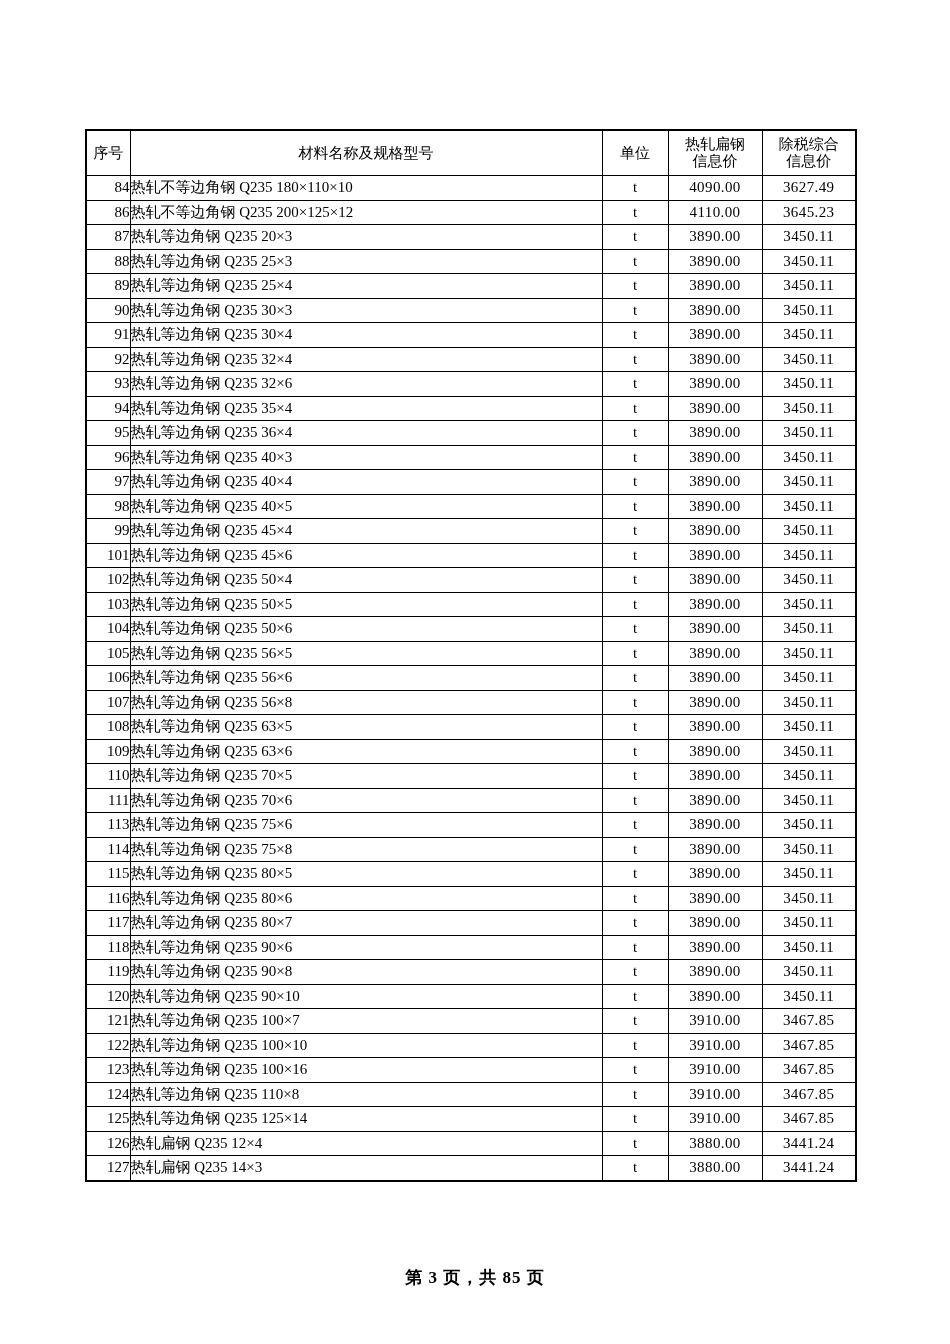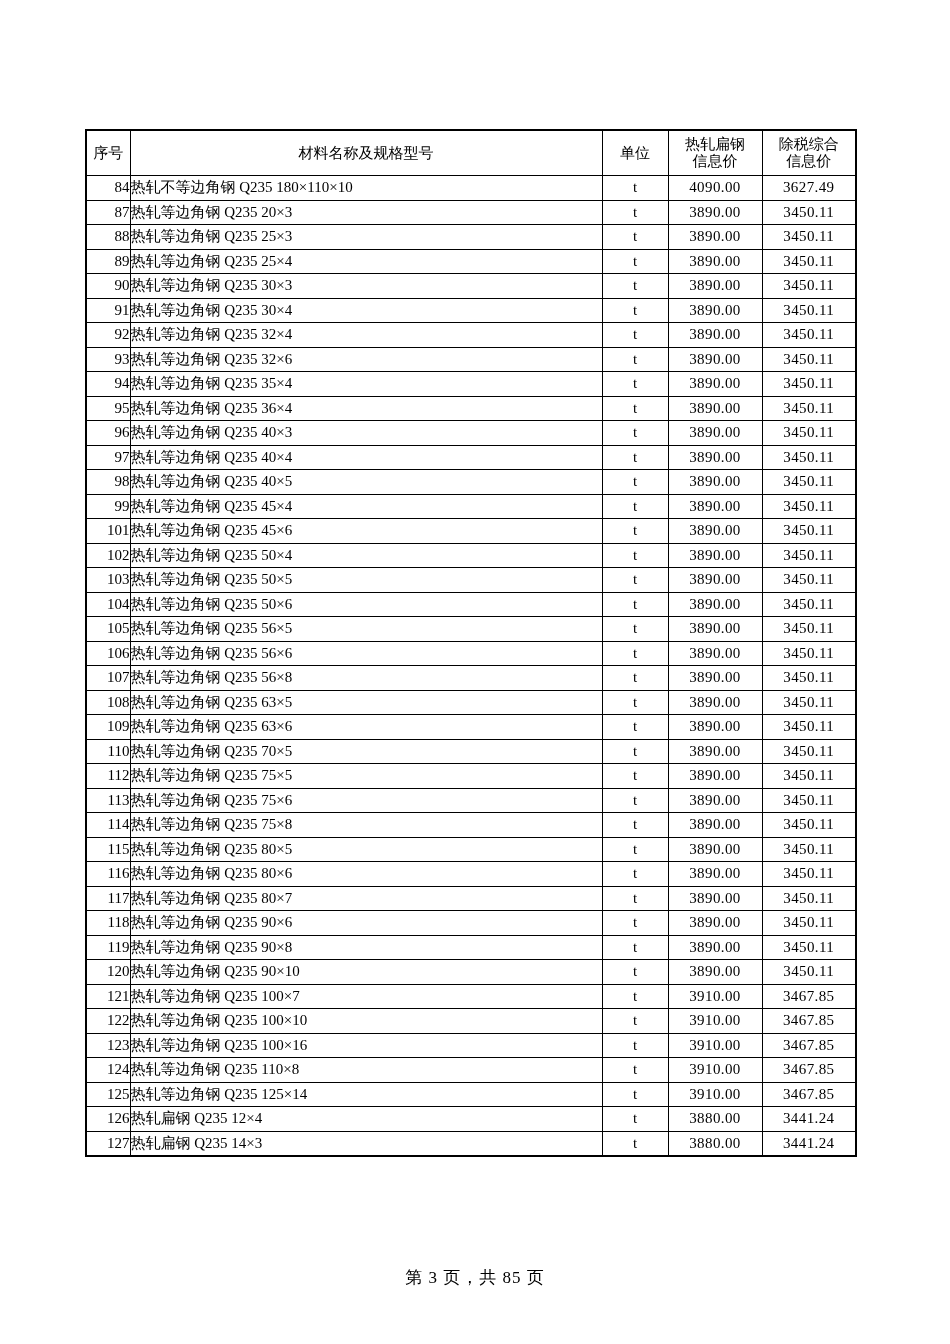--- a/index.html
+++ b/index.html
@@ -94,20 +94,21 @@
 
   .footer {
     position: absolute;
     left: 0;
     top: 1262px;
     width: 950px;
     text-align: center;
     font-size: 17px;
     font-family: "Liberation Serif", "DejaVu Serif", serif;
     letter-spacing: 1px;
+    font-weight: bold;
   }
 </style>
 </head>
 <body>
 
 <div class="page">
 
   <div class="table-wrap">
     <table class="pricelist">
       <colgroup>
@@ -140,20 +141,27 @@
       </thead>
       <tbody id="table-body">
           <tr>
             <td class="seq">84</td>
             <td class="name">热轧不等边角钢 Q235  180×110×10</td>
             <td class="unit">t</td>
             <td class="price">4090.00</td>
             <td class="price">3627.49</td>
           </tr>
           <tr>
+            <td class="seq">86</td>
+            <td class="name">热轧不等边角钢 Q235  200×125×12</td>
+            <td class="unit">t</td>
+            <td class="price">4110.00</td>
+            <td class="price">3645.23</td>
+          </tr>
+          <tr>
             <td class="seq">87</td>
             <td class="name">热轧等边角钢 Q235  20×3</td>
             <td class="unit">t</td>
             <td class="price">3890.00</td>
             <td class="price">3450.11</td>
           </tr>
           <tr>
             <td class="seq">88</td>
             <td class="name">热轧等边角钢 Q235  25×3</td>
             <td class="unit">t</td>
@@ -301,22 +309,22 @@
             <td class="price">3450.11</td>
           </tr>
           <tr>
             <td class="seq">110</td>
             <td class="name">热轧等边角钢 Q235  70×5</td>
             <td class="unit">t</td>
             <td class="price">3890.00</td>
             <td class="price">3450.11</td>
           </tr>
           <tr>
-            <td class="seq">112</td>
-            <td class="name">热轧等边角钢 Q235  75×5</td>
+            <td class="seq">111</td>
+            <td class="name">热轧等边角钢 Q235  70×6</td>
             <td class="unit">t</td>
             <td class="price">3890.00</td>
             <td class="price">3450.11</td>
           </tr>
           <tr>
             <td class="seq">113</td>
             <td class="name">热轧等边角钢 Q235  75×6</td>
             <td class="unit">t</td>
             <td class="price">3890.00</td>
             <td class="price">3450.11</td>

